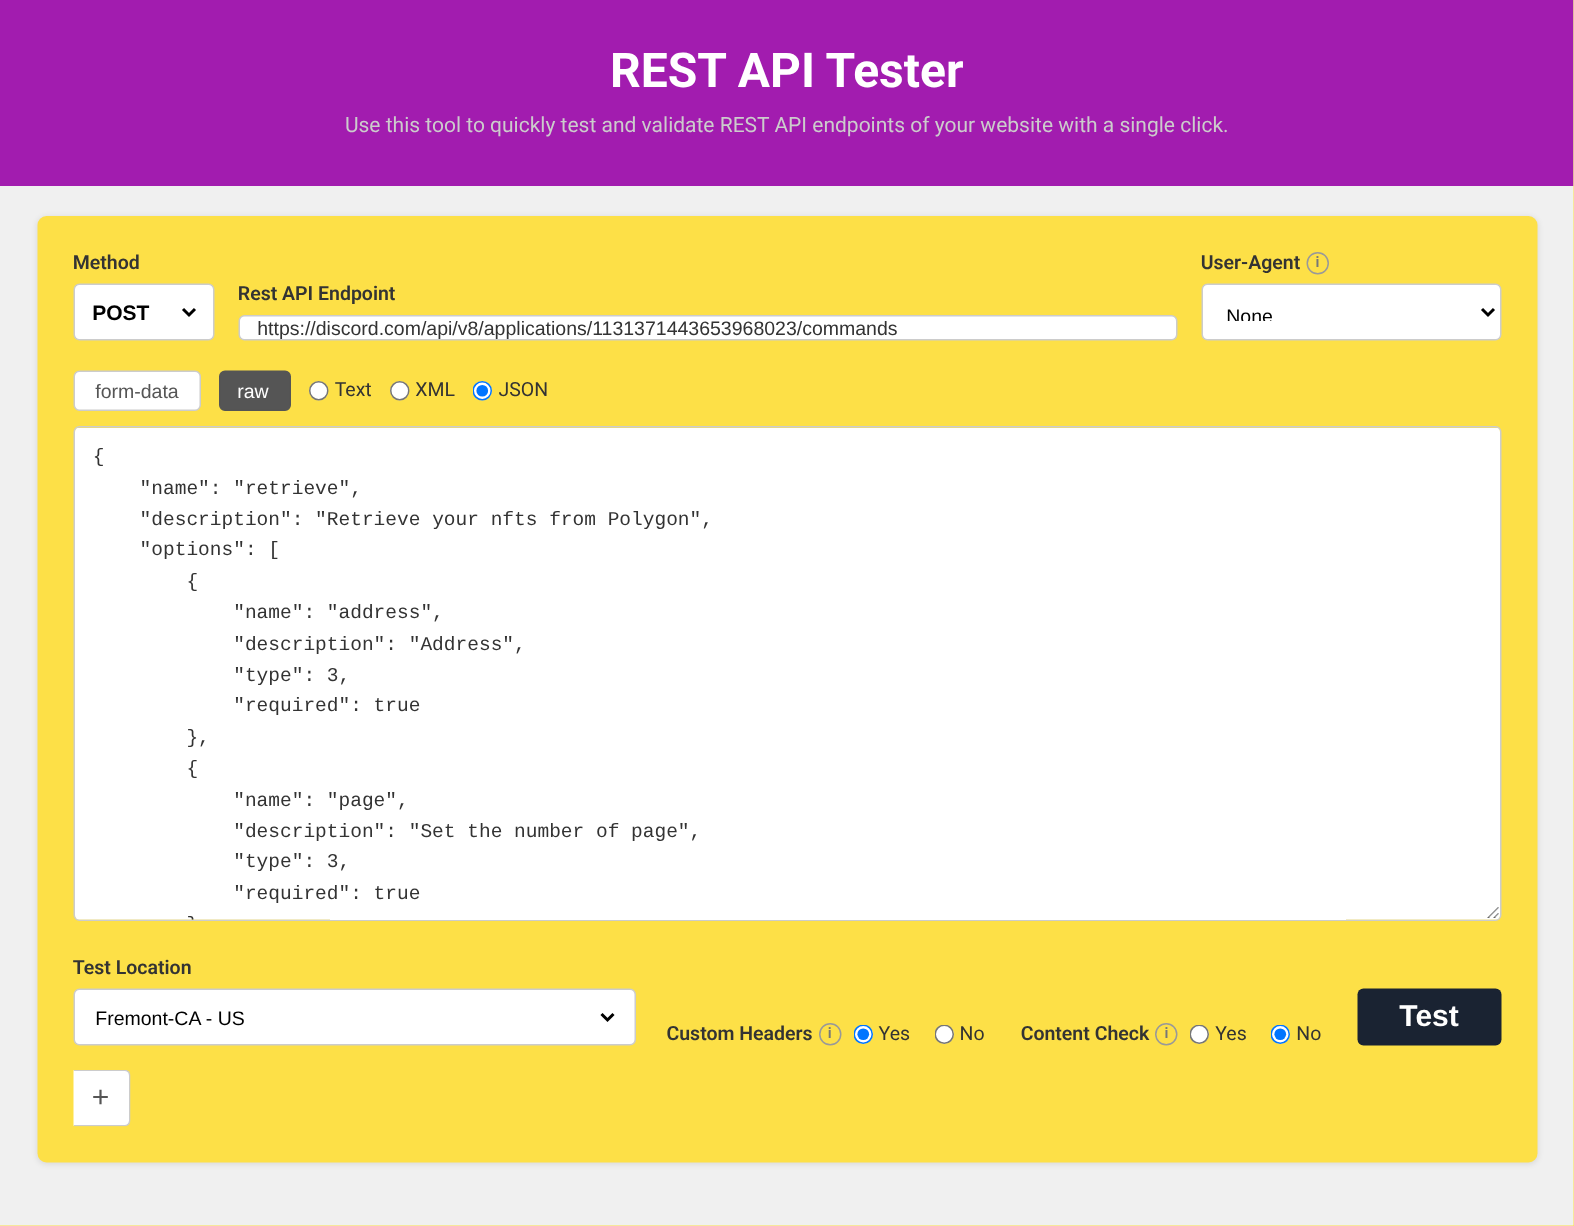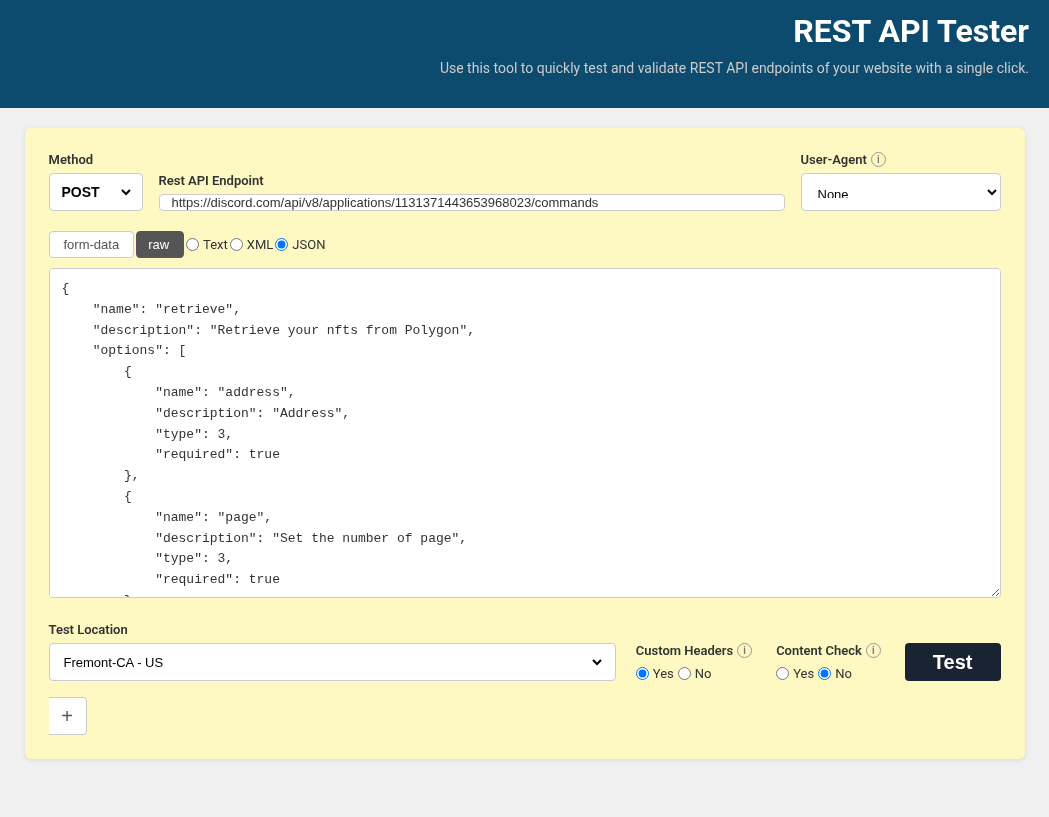--- a/index.html
+++ b/index.html
@@ -1,36 +1,36 @@
 <!DOCTYPE html>
 <html><head>
   <meta charset="utf-8">
   <style>
     * { box-sizing: border-box; margin: 0; padding: 0; }
     body {
       font-family: -apple-system, BlinkMacSystemFont, 'Segoe UI', Roboto, sans-serif;
       background: #f0f0f0;
     }
     .header {
-      background: #0c4a6e;
+      background: #a21caf;
       color: white;
-      text-align: right;
-      padding: 12px 20px 32px;
+      text-align: center;
+      padding: 28px 20px 32px;
     }
     .header h1 {
       font-size: 32px;
       font-weight: 700;
       margin-bottom: 10px;
     }
     .header p {
       font-size: 14px;
       color: #ccc;
     }
     .main-card {
-      background: #fef9c3;
+      background: #fde047;
       margin: 20px auto;
       max-width: 1000px;
       border-radius: 6px;
       padding: 24px;
       box-shadow: 0 1px 4px rgba(0,0,0,0.1);
     }
     .row {
       display: flex;
       align-items: flex-end;
       gap: 16px;
@@ -107,21 +107,21 @@
     }
     .section-label {
       font-size: 14px;
       font-weight: 600;
       color: #333;
       margin-bottom: 10px;
     }
     .post-data-tabs {
       display: flex;
       align-items: center;
-      gap: 2px;
+      gap: 12px;
       margin-bottom: 10px;
       flex-wrap: wrap;
     }
     .tab-btn {
       padding: 5px 14px;
       border-radius: 4px;
       border: 1px solid #ccc;
       background: white;
       font-size: 13px;
       cursor: pointer;
@@ -183,26 +183,26 @@
       background: transparent;
       cursor: pointer;
     }
     .options-group {
       display: flex;
       align-items: flex-end;
       gap: 24px;
     }
     .option-block {
       display: flex;
-      flex-direction: column;
+      flex-direction: row;
       gap: 8px;
     }
     .option-radios {
       display: flex;
-      gap: 4px;
+      gap: 16px;
     }
     .test-button {
       background: #1a2332;
       color: white;
       border: none;
       border-radius: 4px;
       padding: 10px 28px;
       font-size: 20px;
       font-weight: 600;
       cursor: pointer;

